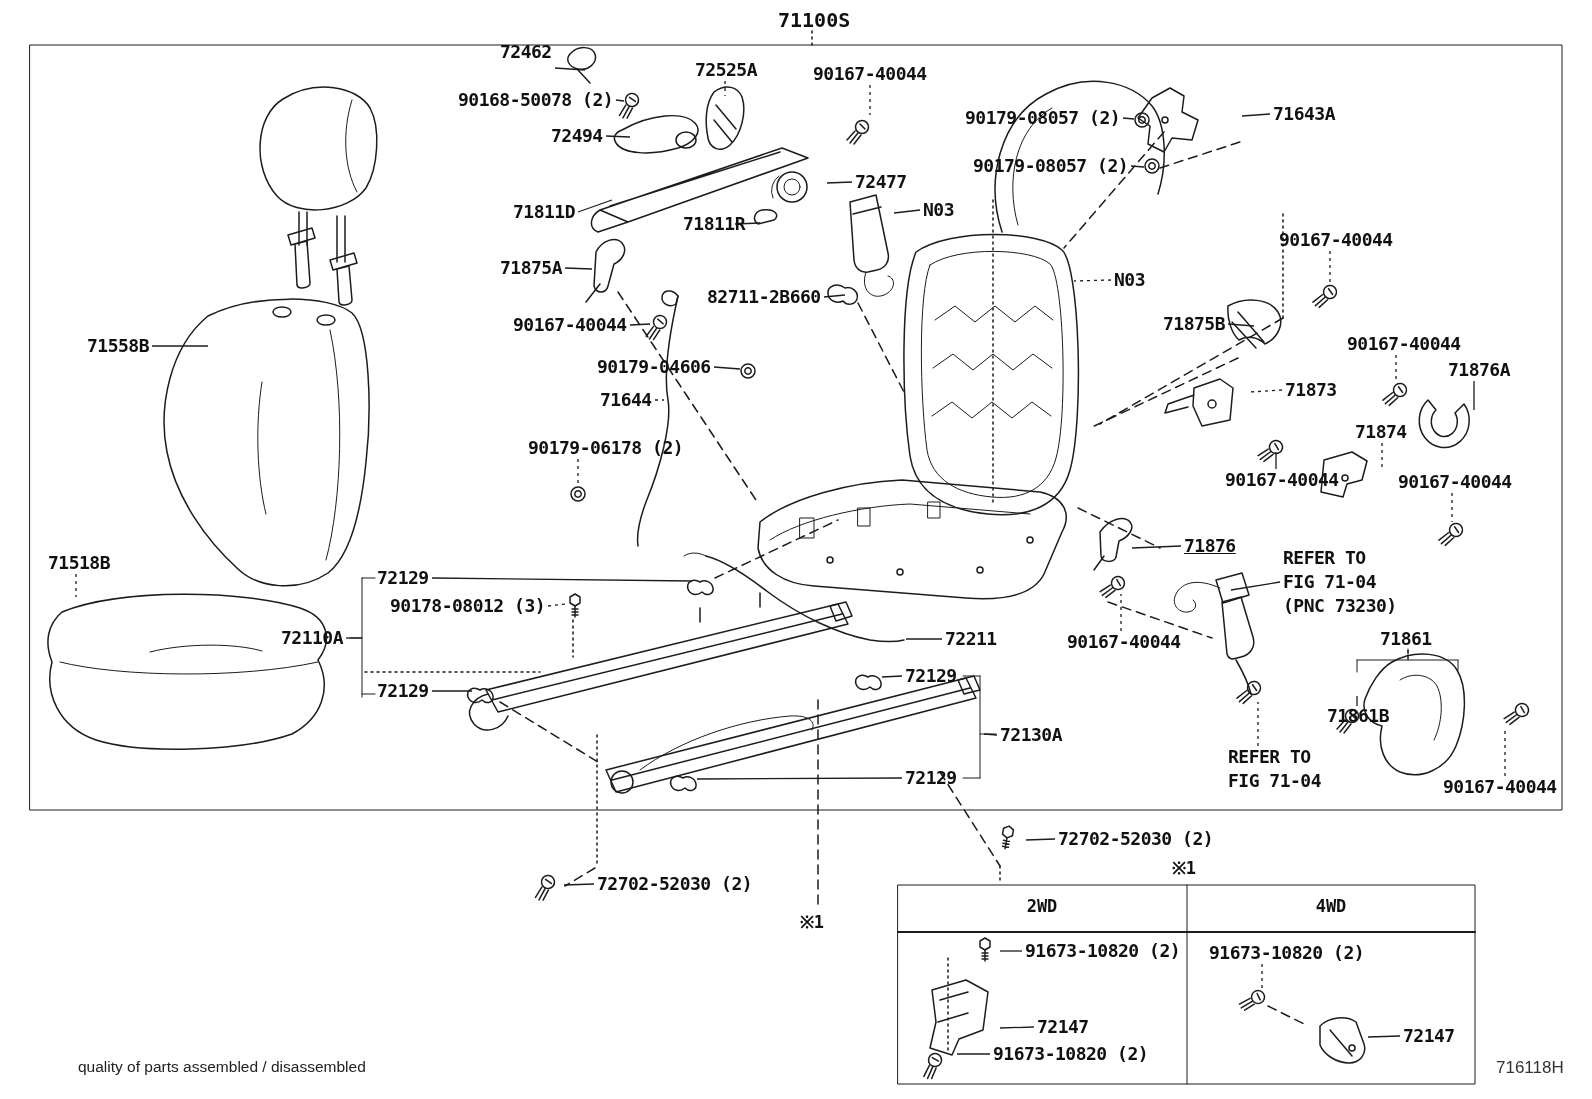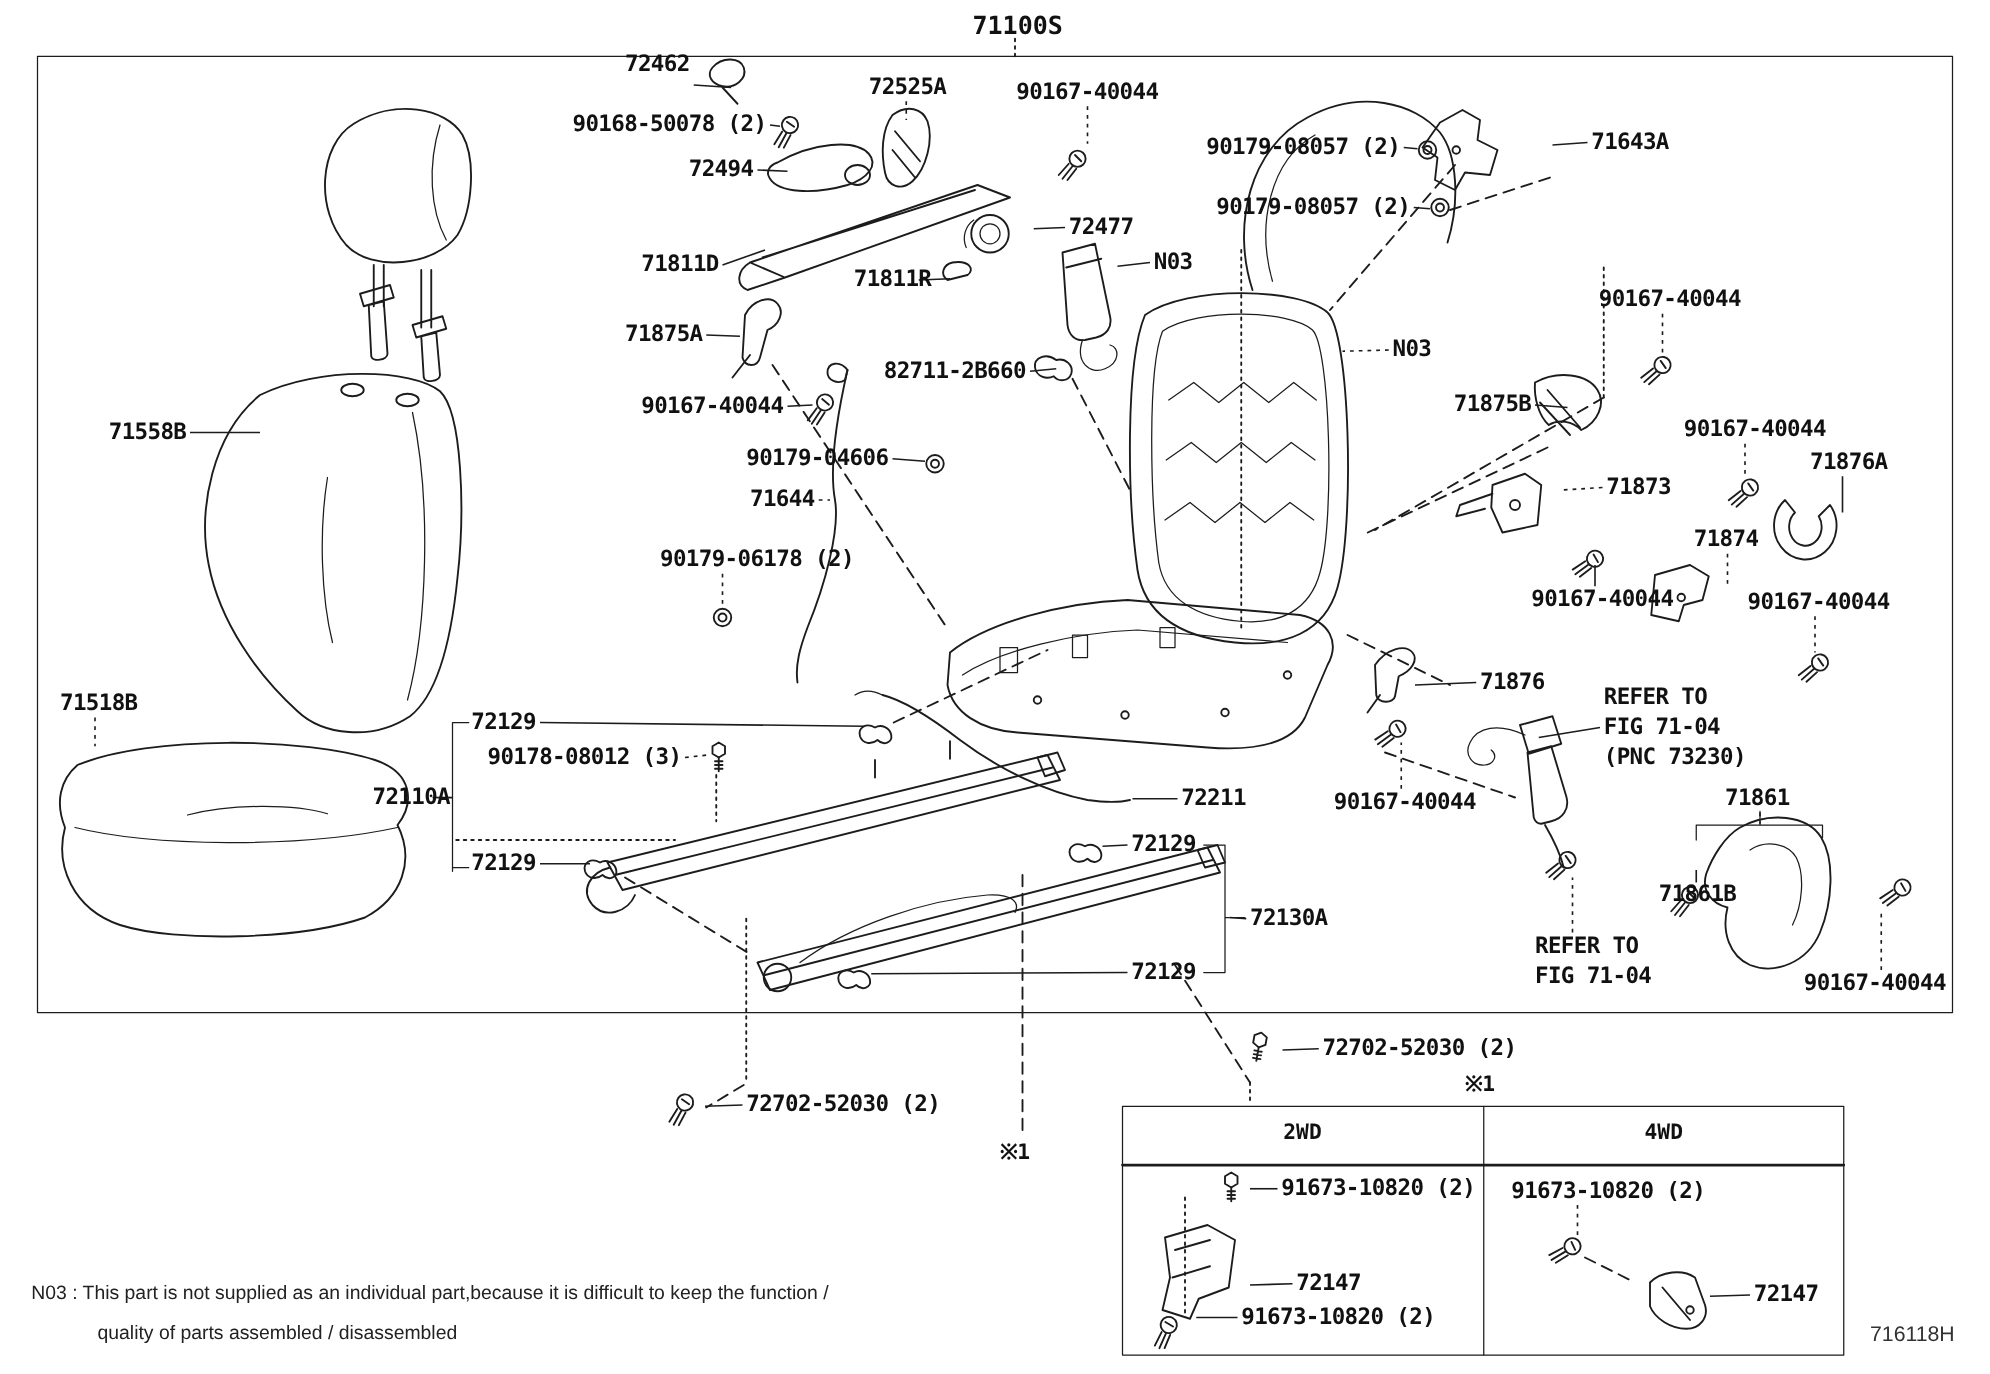--- a/index.html
+++ b/index.html
@@ -315,23 +315,23 @@
       <div class="plabel" style="left: 1448px; top: 360px;">71876A</div>
       <div class="plabel" style="left: 600px; top: 390px;">71644</div>
       <div class="plabel" style="left: 1355px; top: 422px;">71874</div>
       <div class="plabel" style="left: 528px; top: 438px;">90179-06178 (2)</div>
       <div class="plabel" style="left: 1225px; top: 470px;">90167-40044</div>
       <div class="plabel" style="left: 1398px; top: 472px;">90167-40044</div>
       <div class="plabel" style="left: 87px; top: 336px;">71558B</div>
       <div class="plabel" style="left: 48px; top: 553px;">71518B</div>
       <div class="plabel" style="left: 377px; top: 568px;">72129</div>
       <div class="plabel" style="left: 390px; top: 596px;">90178-08012 (3)</div>
-      <div class="plabel" style="left: 281px; top: 628px; margin-left: 17px;">72110A</div>
+      <div class="plabel" style="left: 281px; top: 628px;">72110A</div>
       <div class="plabel" style="left: 377px; top: 681px;">72129</div>
-      <div class="plabel" style="left: 1184px; top: 536px;">71876</div>
+      <div class="plabel" style="left: 1184px; top: 536px; text-decoration: underline;">71876</div>
       <div class="plabel" style="left: 1283px; top: 548px;">REFER TO</div>
       <div class="plabel" style="left: 1283px; top: 572px;">FIG 71-04</div>
       <div class="plabel" style="left: 1283px; top: 596px;">(PNC 73230)</div>
       <div class="plabel" style="left: 945px; top: 629px;">72211</div>
       <div class="plabel" style="left: 1067px; top: 632px;">90167-40044</div>
       <div class="plabel" style="left: 1380px; top: 629px;">71861</div>
       <div class="plabel" style="left: 905px; top: 666px;">72129</div>
       <div class="plabel" style="left: 1000px; top: 725px;">72130A</div>
       <div class="plabel" style="left: 905px; top: 768px;">72129</div>
       <div class="plabel" style="left: 1228px; top: 747px;">REFER TO</div>
@@ -341,16 +341,15 @@
       <div class="plabel" style="left: 1058px; top: 829px;">72702-52030 (2)</div>
       <div class="plabel fn" style="left: 1172px; top: 858px;">※1</div>
       <div class="plabel" style="left: 597px; top: 874px;">72702-52030 (2)</div>
       <div class="plabel fn" style="left: 800px; top: 912px;">※1</div>
       <div class="plabel" style="left: 1025px; top: 941px;">91673-10820 (2)</div>
       <div class="plabel" style="left: 1037px; top: 1017px;">72147</div>
       <div class="plabel" style="left: 993px; top: 1044px;">91673-10820 (2)</div>
       <div class="plabel" style="left: 1209px; top: 943px;">91673-10820 (2)</div>
       <div class="plabel" style="left: 1403px; top: 1026px;">72147</div>
     </div>
-  <div id="note1">N03 : This part is not supplied as an individual part,because it is difficult to keep the function /</div>
   <div id="note2">quality of parts assembled / disassembled</div>
   <div id="corner">716118H</div>
 </div>
 
 </body></html>

